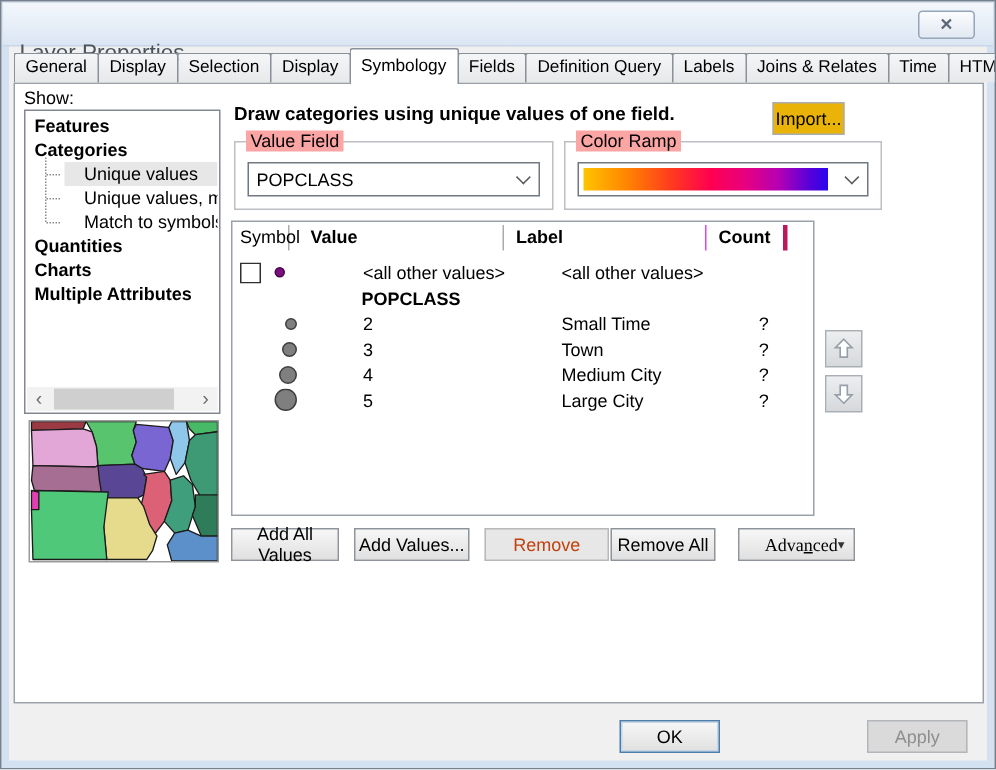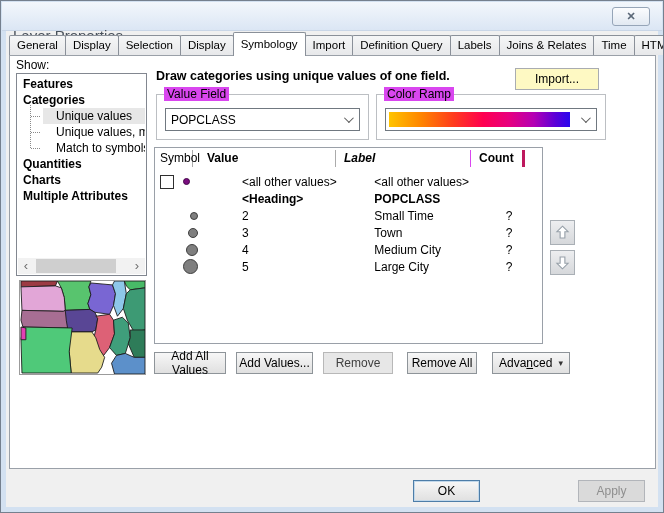--- a/index.html
+++ b/index.html
@@ -78,47 +78,47 @@
   .map-preview{ position:absolute; left:9px; top:224px; width:127px; height:95px; border:1px solid #9B9B9B; background:#fff; }
   .map-preview svg{ display:block; width:100%; height:100%; }
 
   
   .heading{ position:absolute; left:146px; top:13px; font-weight:bold; font-size:12.5px; }
   .btn{
     font-family:"Liberation Sans",sans-serif; font-size:12px; color:#000; text-align:center;
     border:1px solid #8E9499; background:linear-gradient(#F7F7F7,#E0E0E0);
     display:flex; align-items:center; justify-content:center; cursor:default;
   }
-  .btn-import{ position:absolute; left:505px; top:12px; width:84px; height:22px; background:#fef9c3; border-color:#A9ACB1; }
+  .btn-import{ position:absolute; left:505px; top:12px; width:48px; height:22px; background:#eab308; border-color:#A9ACB1; }
 
   
   .group{ position:absolute; height:46px; border:1px solid #BCBFC3; }
   .group-vf{ left:146px; top:38px; width:213px; }
-  .group-cr{ left:366px; top:38px; width:230px; }
-  .group-label{ position:absolute; left:7px; top:-8px; background:#d946ef; padding:0 3px; }
+  .group-cr{ left:366px; top:38px; width:212px; }
+  .group-label{ position:absolute; left:7px; top:-8px; background:#fca5a5; padding:0 3px; }
   .select{
     position:absolute; left:8px; right:8px; top:13px; height:23px;
     border:1px solid #707880; background:#fff; display:flex; align-items:center;
   }
   .select-text{ padding-left:5px; }
   .chev{
     position:absolute; right:8px; top:7px; width:7px; height:7px;
     border-right:1.6px solid #5A5A5A; border-bottom:1.6px solid #5A5A5A;
     transform:rotate(45deg) translateY(-2px);
   }
   .ramp{ position:absolute; left:3px; top:3px; bottom:3px; right:26px; }
 
   
   .table-box{ position:absolute; left:144px; top:91px; width:389px; height:197px; border:1px solid #9AA0A8; background:#fff; overflow:hidden; }
   .thead{ display:flex; height:21px; align-items:center; }
   .th{ height:17px; line-height:17px; }
   .th.b{ font-weight:bold; }
   .th-sym{ width:38px; padding-left:5px; border-right:1px solid #ABABAB; }
   .th-val{ width:143px; padding-left:14px; border-right:1px solid #ABABAB; }
-  .th-lab{ width:135px; padding-left:8px; border-right:1px solid #d946ef;font-style:italic; }
+  .th-lab{ width:135px; padding-left:8px; border-right:1px solid #d946ef; }
   .th-cnt{ width:54px; padding-left:8px; border-right:3px solid #be185d; }
   .trows{ margin-top:4px; }
   .trow{ display:flex; height:17px; align-items:center;gap:34px; }
   .cell{ white-space:nowrap; overflow:hidden; }
   .c-sym{ width:52px; display:flex; align-items:center; flex:0 0 auto; }
   .c-val{ width:137px; padding-left:1px; }
   .c-lab{ width:135px; }
   .c-cnt{ width:50px; }
   .bold{ font-weight:bold; }
   .checkbox{ width:14px; height:14px; border:1px solid #2F2F2F; background:#fff; margin-left:5px; flex:0 0 auto; }
@@ -135,23 +135,23 @@
     position:absolute; left:540px; width:25px; height:25px;
     border:1px solid #A9AFB5; background:linear-gradient(#EDEEF0,#D6D8DB);
     display:flex; align-items:center; justify-content:center;
   }
   .arrow-up{ top:164px; } .arrow-down{ top:194px; }
 
   
   .act{ position:absolute; top:296px; height:22px; }
   .b-addall{ left:144px; width:72px; }
   .b-addvals{ left:226px; width:77px; }
-  .b-remove{ left:313px; width:70px; color:#404040; background:#E7E7E7; border-color:#B8B8B8; }
+  .b-remove{ left:313px; width:83px; color:#c2410c; background:#E7E7E7; border-color:#B8B8B8; }
   .b-removeall{ left:397px; width:70px; }
-  .b-advanced{ left:482px; width:78px; justify-content:space-between; padding:0 6px; }
+  .b-advanced{ left:482px; width:78px; justify-content:flex-end; padding:0 6px;font-family:Liberation Serif, serif; }
   .mn{ text-decoration:underline; }
   .adv-arrow{ font-size:9px; color:#333; }
 
   
   .footer-btn{ position:absolute; top:479px; width:67px; height:22px; }
   .b-ok{ left:412px; border-color:#4D7DA8; box-shadow:inset 0 0 0 1px #C2D8EA;text-align:center; }
   .b-cancel{ left:496px; }
   .b-apply{ left:577px; color:#8E8E8E; background:#DADADA; border-color:#B2B5BA; }
 </style>
 </head>
@@ -165,21 +165,21 @@
       <span>✕</span>
     </div>
   </div>
 
   <div class="tabs">
     <div class="tab">General</div>
     <div class="tab">Display</div>
     <div class="tab">Selection</div>
     <div class="tab">Display</div>
     <div class="tab active">Symbology</div>
-    <div class="tab">Import</div>
+    <div class="tab">Fields</div>
     <div class="tab">Definition Query</div>
     <div class="tab">Labels</div>
     <div class="tab">Joins &amp; Relates</div>
     <div class="tab">Time</div>
     <div class="tab">HTML Popup</div>
   </div>
 
   <div class="page">
 
     <div class="show-label">Show:</div>
@@ -265,21 +265,20 @@
           <span class="cell c-sym">
             <span class="checkbox"></span>
             <span class="dot dot-purple" style="background:#7a0d7f;border-color:#45064a"></span>
           </span>
           <span class="cell c-val">&lt;all other values&gt;</span>
           <span class="cell c-lab">&lt;all other values&gt;</span>
           <span class="cell c-cnt"></span>
         </div>
         <div class="trow">
           <span class="cell c-sym"></span>
-          <span class="cell c-val bold">&lt;Heading&gt;</span>
           <span class="cell c-lab bold">POPCLASS</span>
           <span class="cell c-cnt"></span>
         </div>
         <div class="trow">
           <span class="cell c-sym">
               <span class="dot dot-center s1" style="background:#7f7f7f;border-color:#3f3f3f"></span>
             </span>
           <span class="cell c-val">2</span>
           <span class="cell c-lab">Small Time</span>
           <span class="cell c-cnt">?</span>

